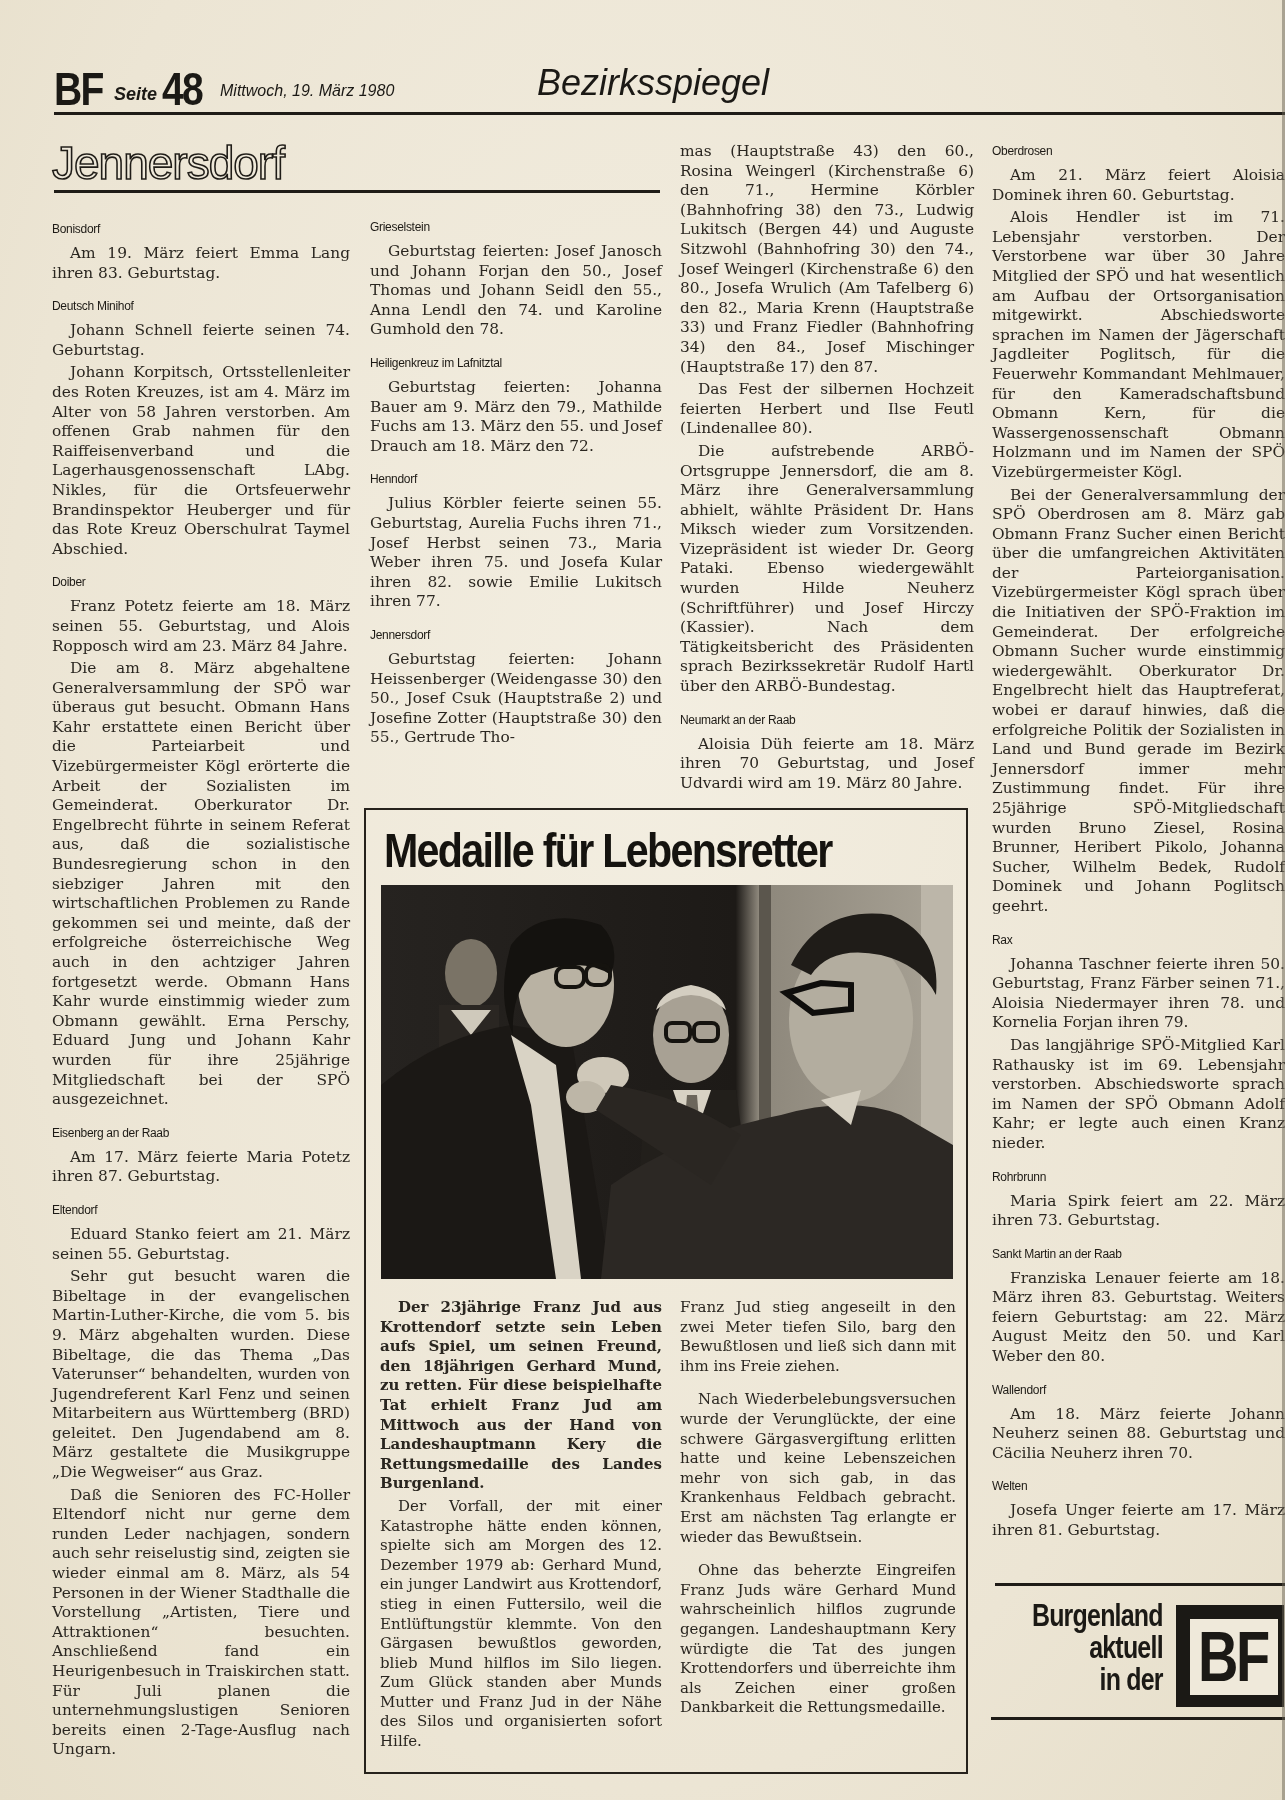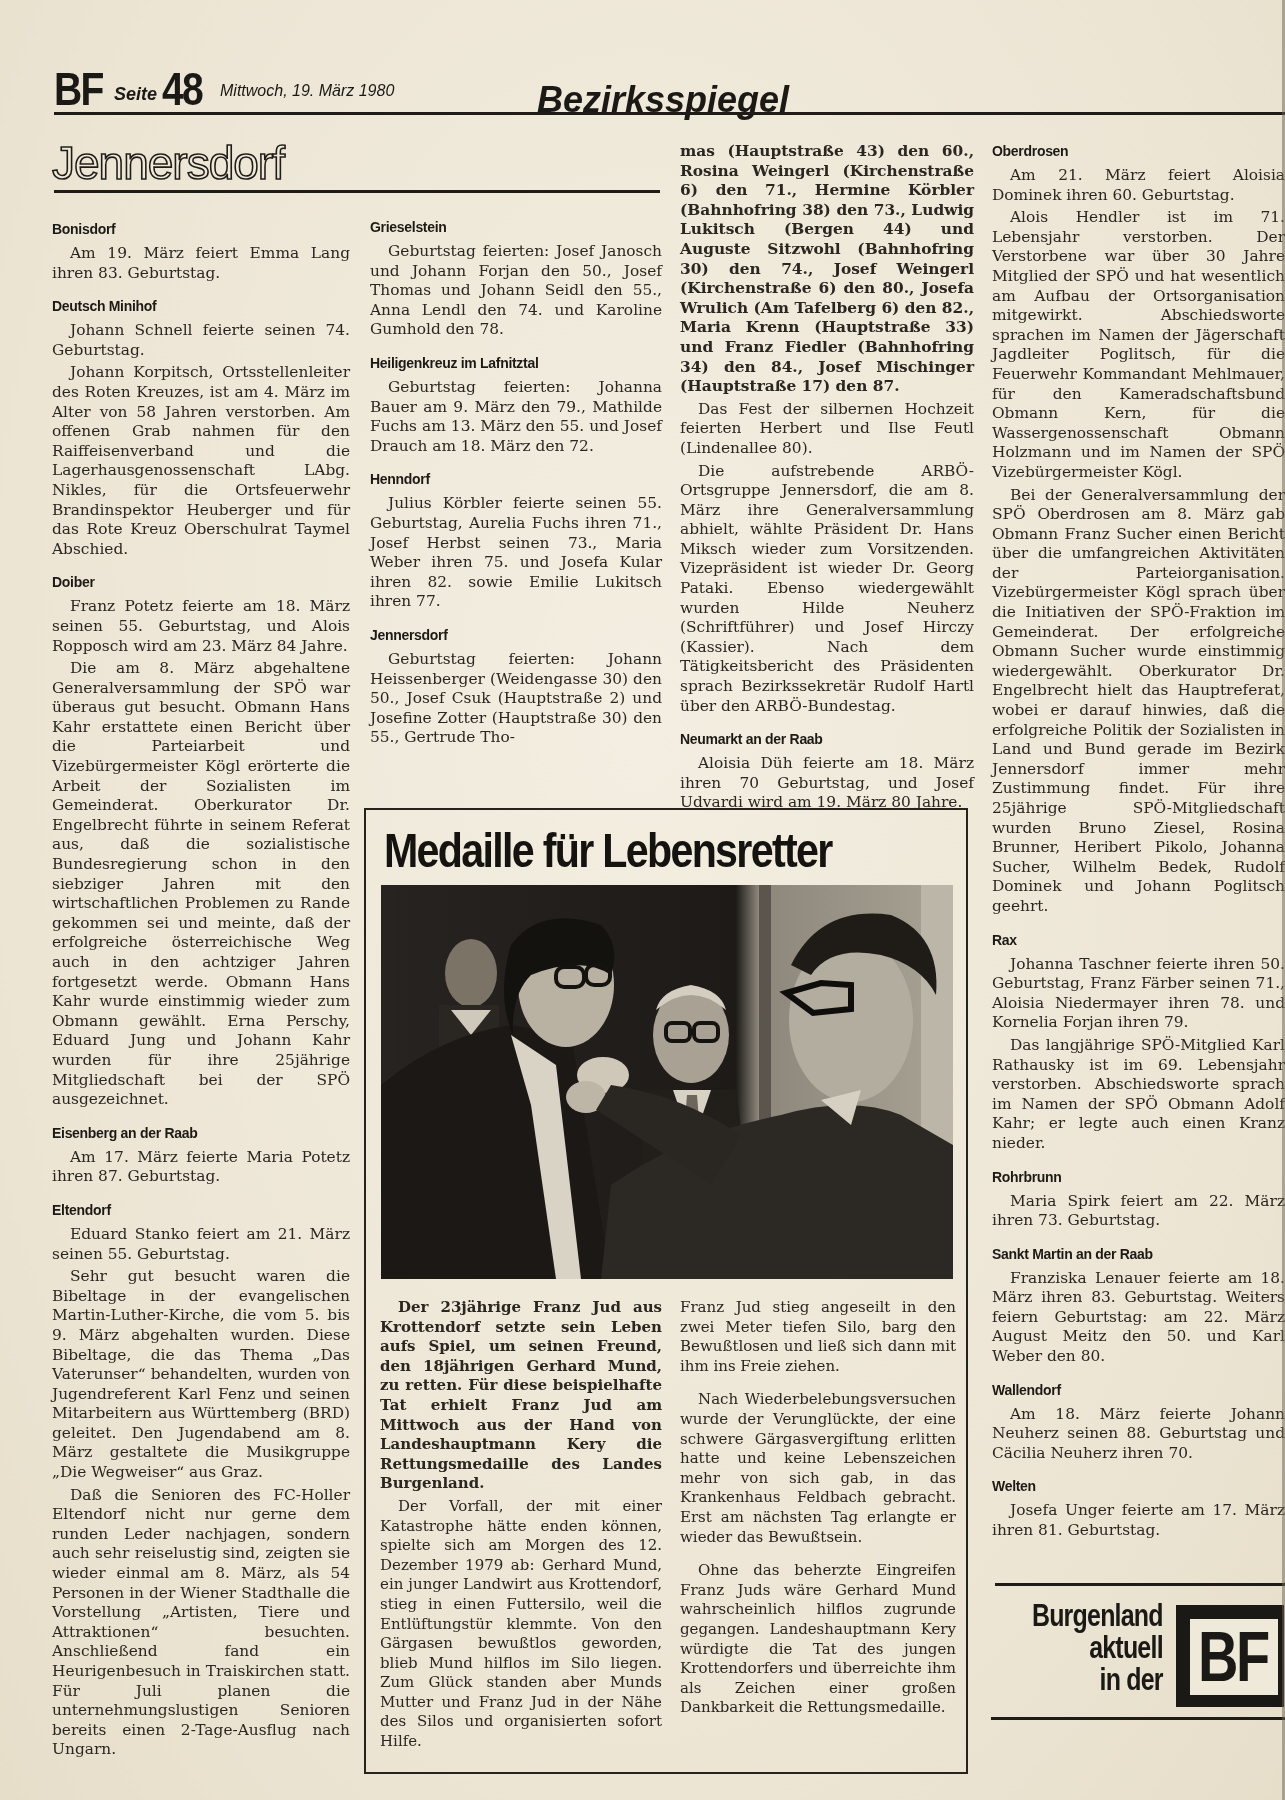--- a/index.html
+++ b/index.html
@@ -16,41 +16,41 @@
   
   .masthead { position: absolute; left: 54px; top: 60px; width: 1231px; height: 56px; }
   .mh-bf { position: absolute; left: 0; top: 2px; font-family: "Liberation Sans", sans-serif; font-weight: 900;
     font-size: 46px; letter-spacing: -2px; color: #1b1915; transform: scaleX(0.85); transform-origin: left; }
   .mh-seite { position: absolute; left: 60px; top: 24px; font-family: "Liberation Sans", sans-serif;
     font-weight: 700; font-style: italic; font-size: 18px; color: #1b1915; }
   .mh-num { position: absolute; left: 108px; top: 2px; font-family: "Liberation Sans", sans-serif; font-weight: 900;
     font-size: 46px; letter-spacing: -2px; color: #1b1915; transform: scaleX(0.85); transform-origin: left; }
   .mh-date { position: absolute; left: 166px; top: 22px; font-family: "Liberation Sans", sans-serif;
     font-style: italic; font-size: 16px; color: #1b1915; }
-  .mh-section { position: absolute; left: 483px; top: 19px; font-family: "Liberation Sans", sans-serif;
-    font-weight: 700; font-style: italic; font-size: 36px; color: #1b1915; }
+  .mh-section { position: absolute; left: 483px; top: 2px; font-family: "Liberation Sans", sans-serif;
+    font-weight: 400; font-style: italic; font-size: 36px; color: #1b1915; }
   .mh-rule { position: absolute; left: 54px; top: 112px; width: 1231px; height: 3px; background: #1f1c17; }
 
   
   .district-title { position: absolute; left: 52px; top: 136px; font-family: "Liberation Sans", sans-serif;
     font-size: 46px; letter-spacing: -1px; color: #efe9da;
     -webkit-text-stroke: 1.6px #1f1c17; font-weight: 400; }
   .district-rule { position: absolute; left: 54px; top: 190px; width: 606px; height: 3px; background: #1f1c17; }
 
   
   .col { position: absolute; font-size: 15.4px; line-height: 19.6px; text-align: justify; }
   .col1 { left: 52px; top: 218px; width: 298px; }
   .col2 { left: 370px; top: 216px; width: 292px; }
   .col3 { left: 680px; top: 142px; width: 294px; }
   .col4 { left: 992px; top: 140px; width: 293px; }
-  .col h3 { font-family: "Liberation Sans", sans-serif; font-weight: 700; font-size: 14px; line-height: 22px;
+  .col h3 { font-family: "Liberation Sans", sans-serif; font-weight: 400; font-size: 12px; line-height: 22px;
     margin: 0 0 4px 0; color: #1d1a15; letter-spacing: -0.3px; text-align: left; }
   .col p { margin: 0 0 3px 0; text-indent: 18px; }
   .section { margin-bottom: 12px; }
-  .col3 .lead p:first-child { text-indent: 0; font-weight: bold; }
+  .col3 .lead p:first-child { text-indent: 0; }
 
   
   .feature { position: absolute; left: 364px; top: 808px; width: 604px; height: 966px;
     border: 2px solid #26221c; box-sizing: border-box; }
   .feature-headline { position: absolute; left: 18px; top: 12px; font-family: "Liberation Sans", sans-serif;
     font-weight: 900; font-size: 49px; letter-spacing: -2px; color: #15130f; transform: scaleX(0.84);
     transform-origin: left; white-space: nowrap; }
   .photo { position: absolute; left: 15px; top: 75px; width: 572px; height: 394px; background: #1f1c18; overflow: hidden; }
   .photo svg { display: block; }
   .fcol { position: absolute; font-size: 15px; line-height: 19.6px; text-align: justify; }

